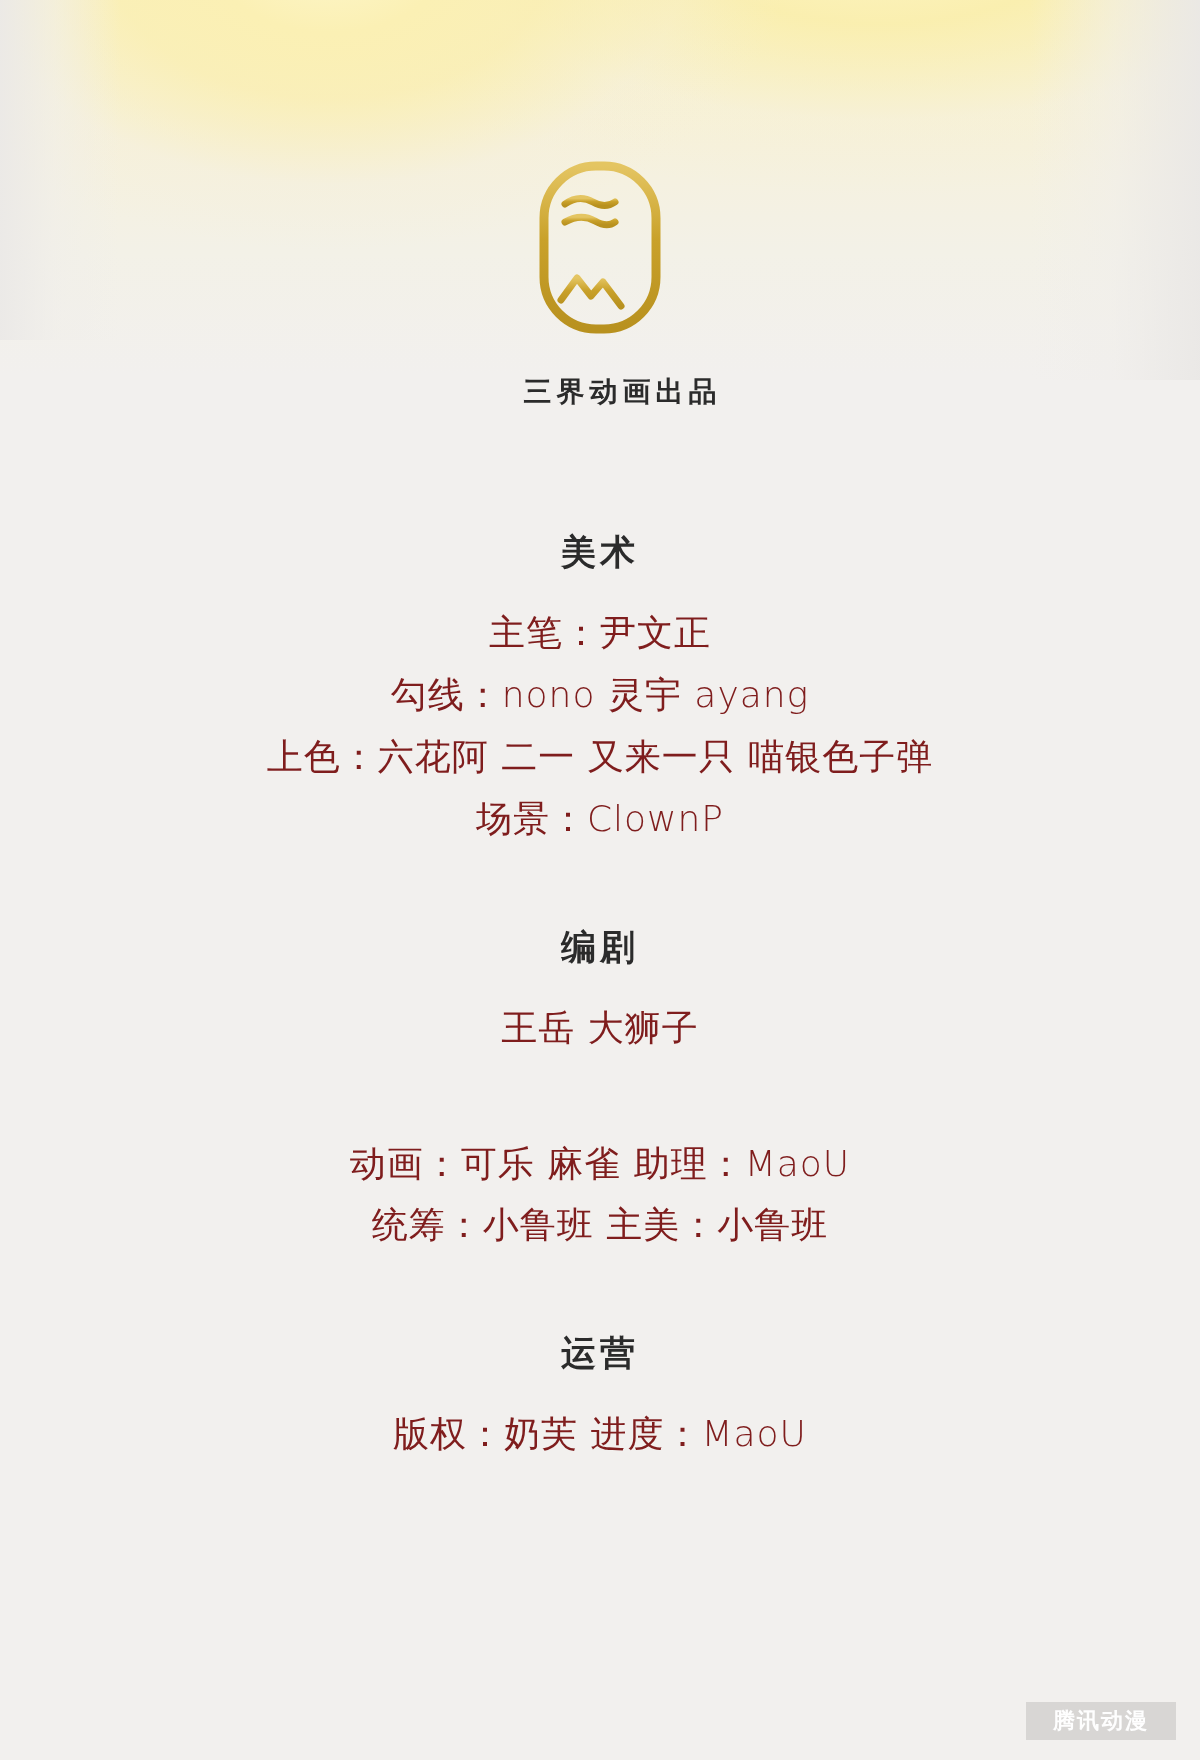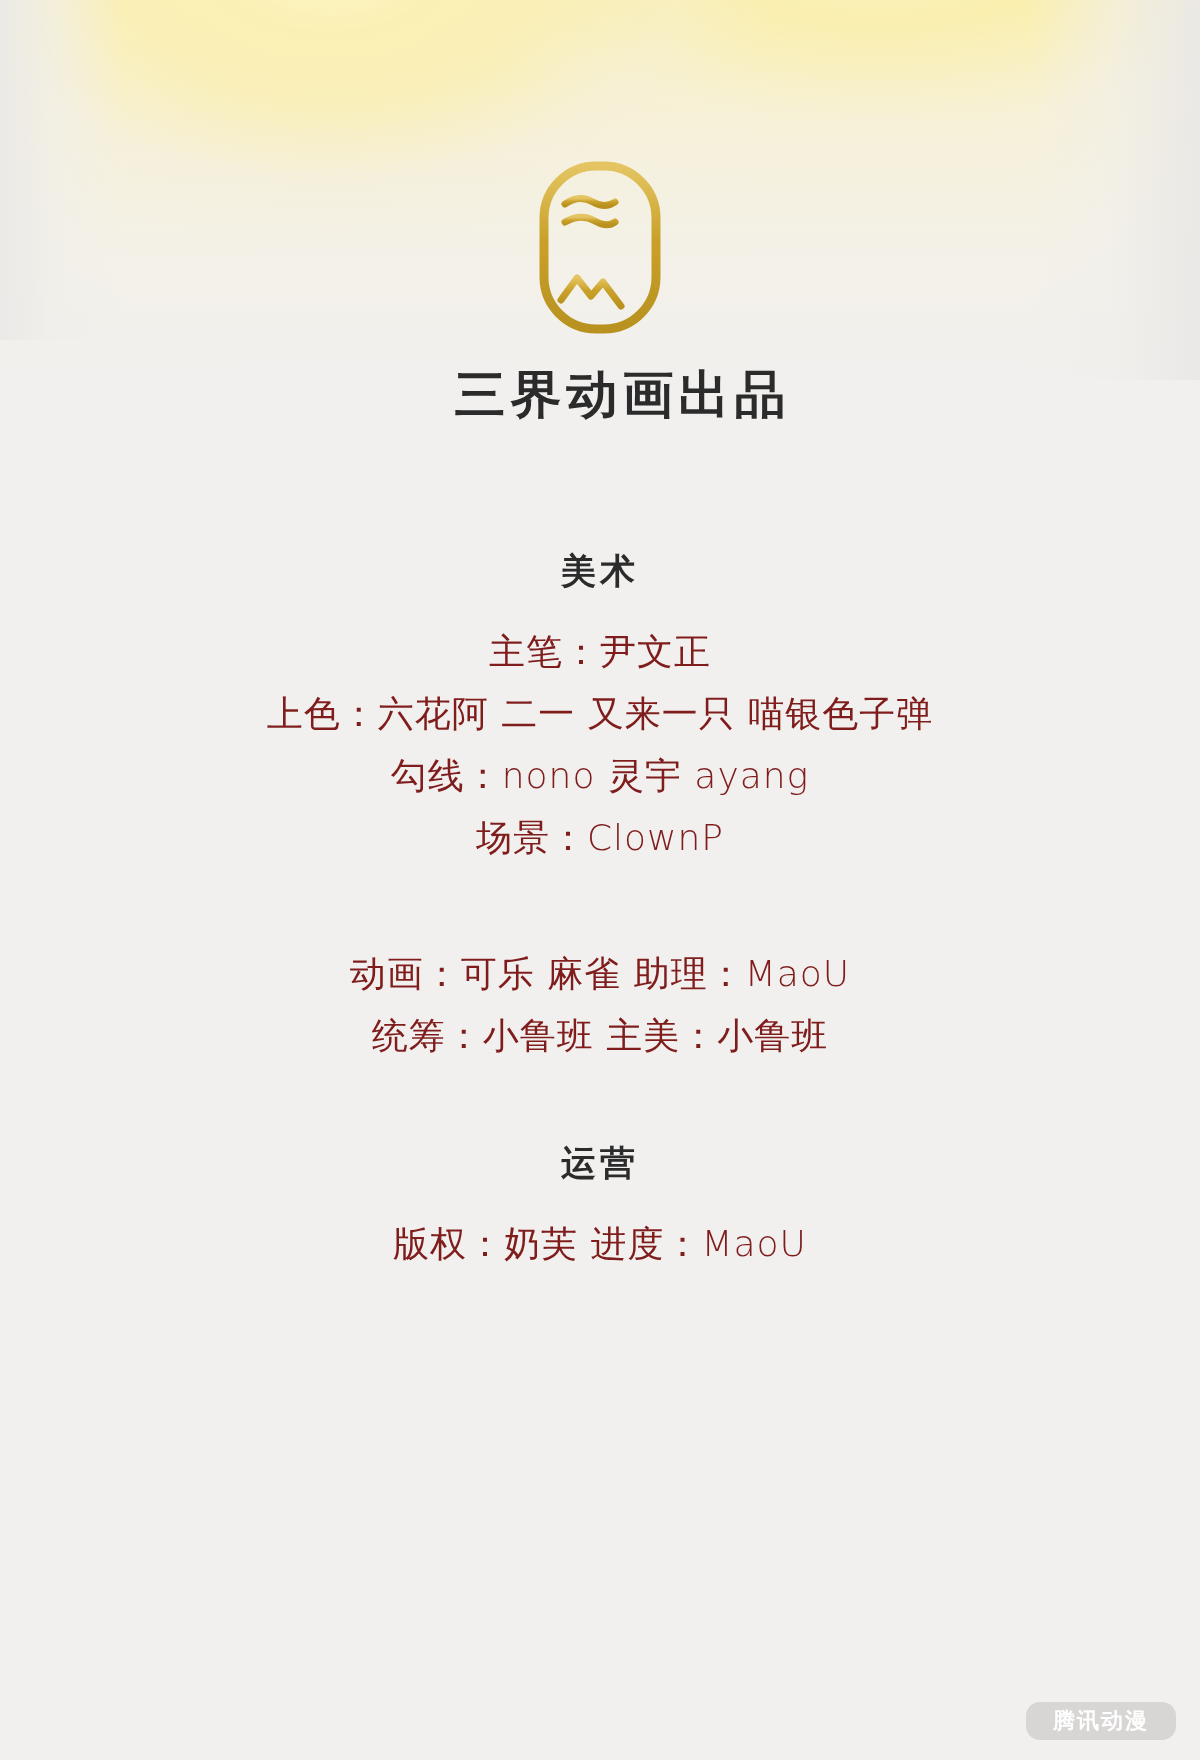--- a/index.html
+++ b/index.html
@@ -50,22 +50,22 @@
     z-index: 2;
     width: 1200px;
     text-align: center;
   }
   .logo-wrap {
     padding-top: 160px;
     display: flex;
     justify-content: center;
   }
   .studio-name {
-    margin-top: 22px;
-    font-size: 51px;
+    margin-top: 34px;
+    font-size: 28px;
     font-weight: bold;
     letter-spacing: 5px;
     color: #2b2b2b;
     font-family: "DejaVu Sans", "Liberation Sans", sans-serif;
     padding-left: 45px;
   }
   .credits {
     margin-top: 118px;
   }
   .section {
@@ -87,21 +87,21 @@
     font-family: "DejaVu Sans", "Liberation Sans", sans-serif;
     font-weight: 300;
   }
   .watermark {
     position: absolute;
     right: 24px;
     bottom: 20px;
     width: 150px;
     height: 38px;
     background: #d7d5d3;
-    border-radius: 14px;
+    border-radius: 0;
     color: #ffffff;
     font-size: 22px;
     line-height: 38px;
     text-align: center;
     letter-spacing: 2px;
     opacity: 0.95;
     font-family: "DejaVu Sans", "Liberation Sans", sans-serif;
     font-weight: bold;
     z-index: 3;
   }
@@ -139,25 +139,29 @@
       </span>
     </div>
 
     <div class="studio-name">三界动画出品</div>
 
     <div class="credits">
 
       <div class="section">
         <div class="section-title">美术</div>
         <div class="credit-line">主笔：尹文正</div>
+        <div class="credit-line">勾线：nono 灵宇 ayang</div>
         <div class="credit-line">上色：六花阿 二一 又来一只 喵银色子弹</div>
-        <div class="credit-line">勾线：nono 灵宇 ayang</div>
         <div class="credit-line">场景：ClownP</div>
       </div>
 
+      <div class="section">
+        <div class="section-title">编剧</div>
+        <div class="credit-line">王岳 大狮子</div>
+      </div>
 
       <div class="section">
         <div class="credit-line">动画：可乐 麻雀 助理：MaoU</div>
         <div class="credit-line">统筹：小鲁班 主美：小鲁班</div>
       </div>
 
       <div class="section">
         <div class="section-title">运营</div>
         <div class="credit-line">版权：奶芙 进度：MaoU</div>
       </div>

